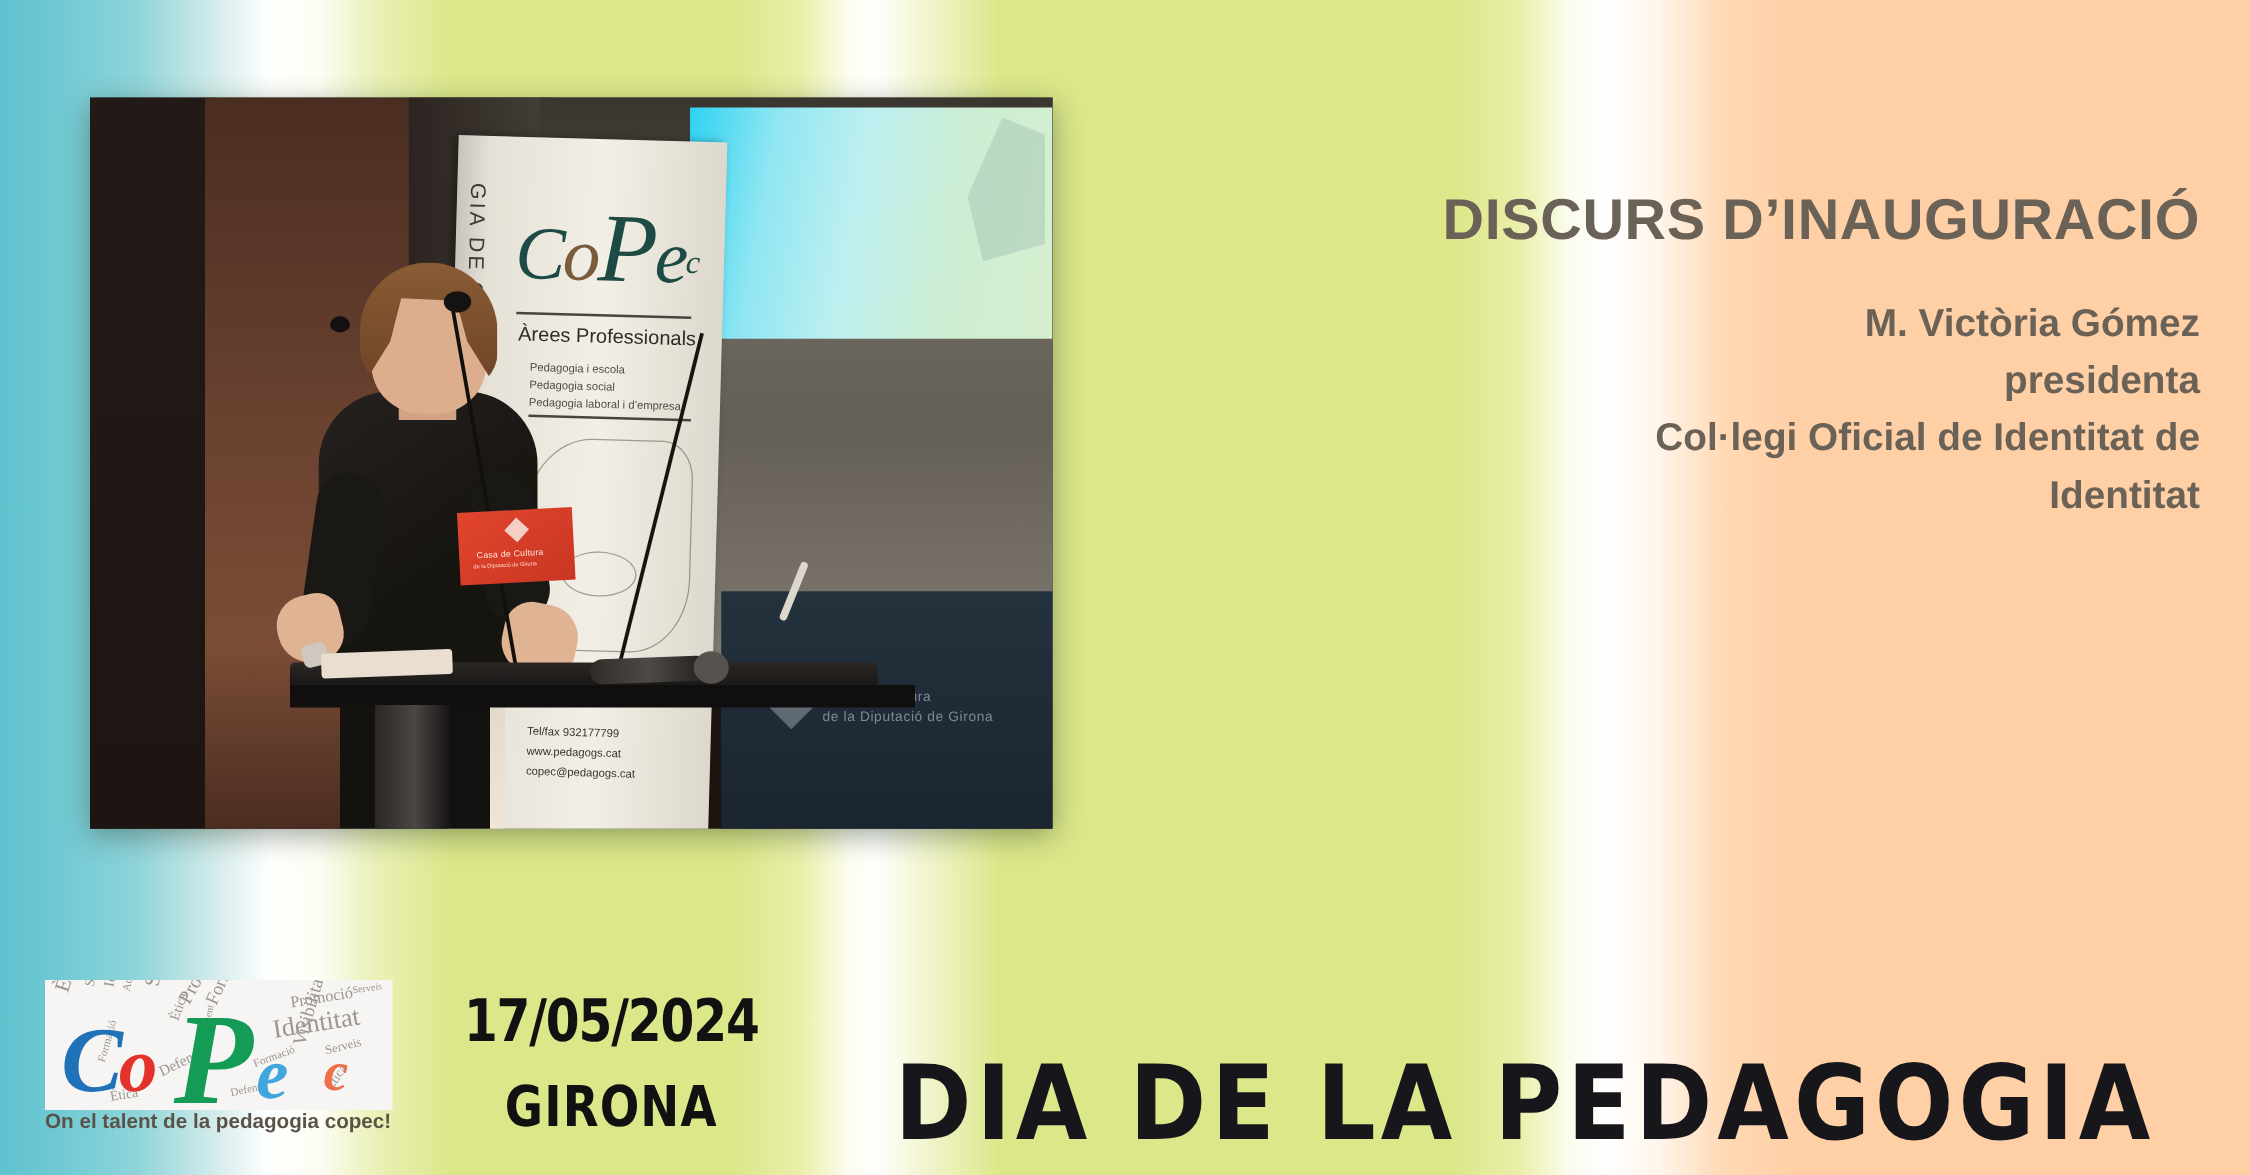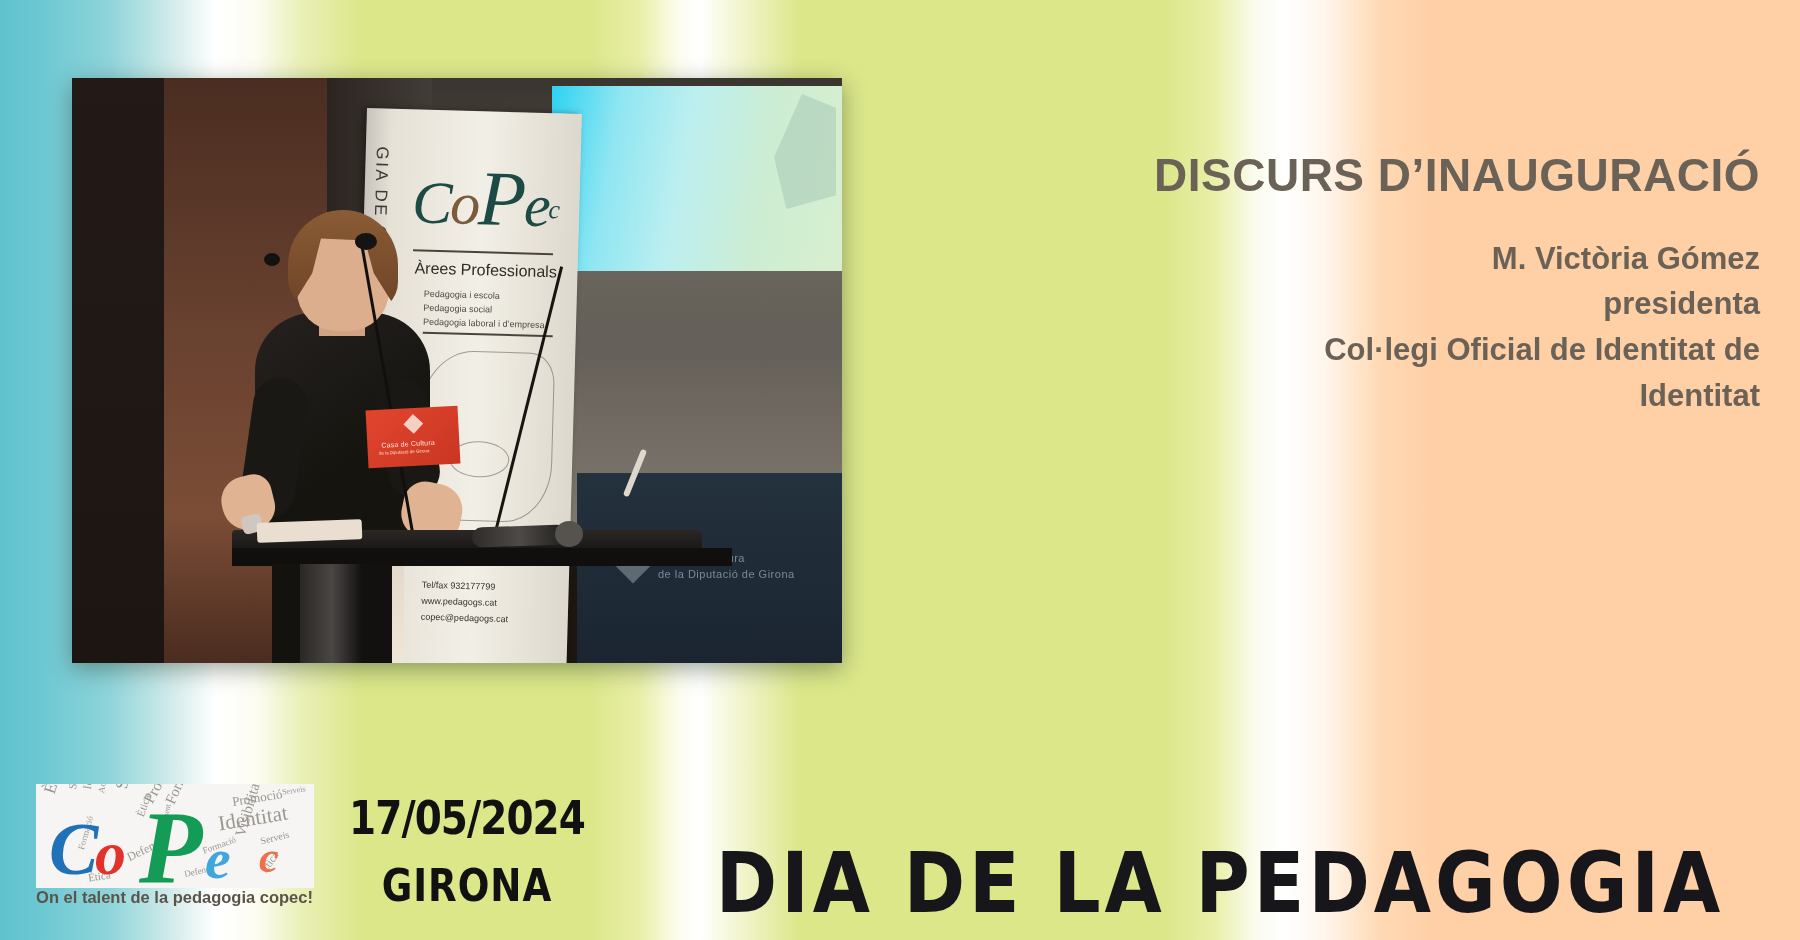--- a/index.html
+++ b/index.html
@@ -263,21 +263,21 @@
   .L.p  { left:112px; top:6px;  font-size:104px; color:#149B55; }
   .L.e  { left:178px; top:40px; font-size:58px; color:#3FA7DE; }
   .L.c2 { left:232px; top:46px; font-size:44px; color:#EE6F4A; }
   .logo-tag {
     position:absolute; left:0; top:104px; width:295px; text-align:center;
     font-size:16.5px; font-weight:bold; color:#5C5348;
   }
 
   
   .datewrap {
-    position:absolute; left:317px; top:790px; width:300px;
+    position:absolute; left:339px; top:790px; width:300px;
     text-align:center; color:#111;
     font-family:"DejaVu Sans", sans-serif; font-weight:bold;
     font-stretch:condensed;
   }
   .date { font-size:47px; letter-spacing:-1px; transform:scaleX(.92); }
   .city { font-size:45px; letter-spacing:1px; margin-top:14px; transform:scaleX(.92); }
 
   
   .bigtitle {
     position:absolute; left:650px; top:840px; width:1140px;

